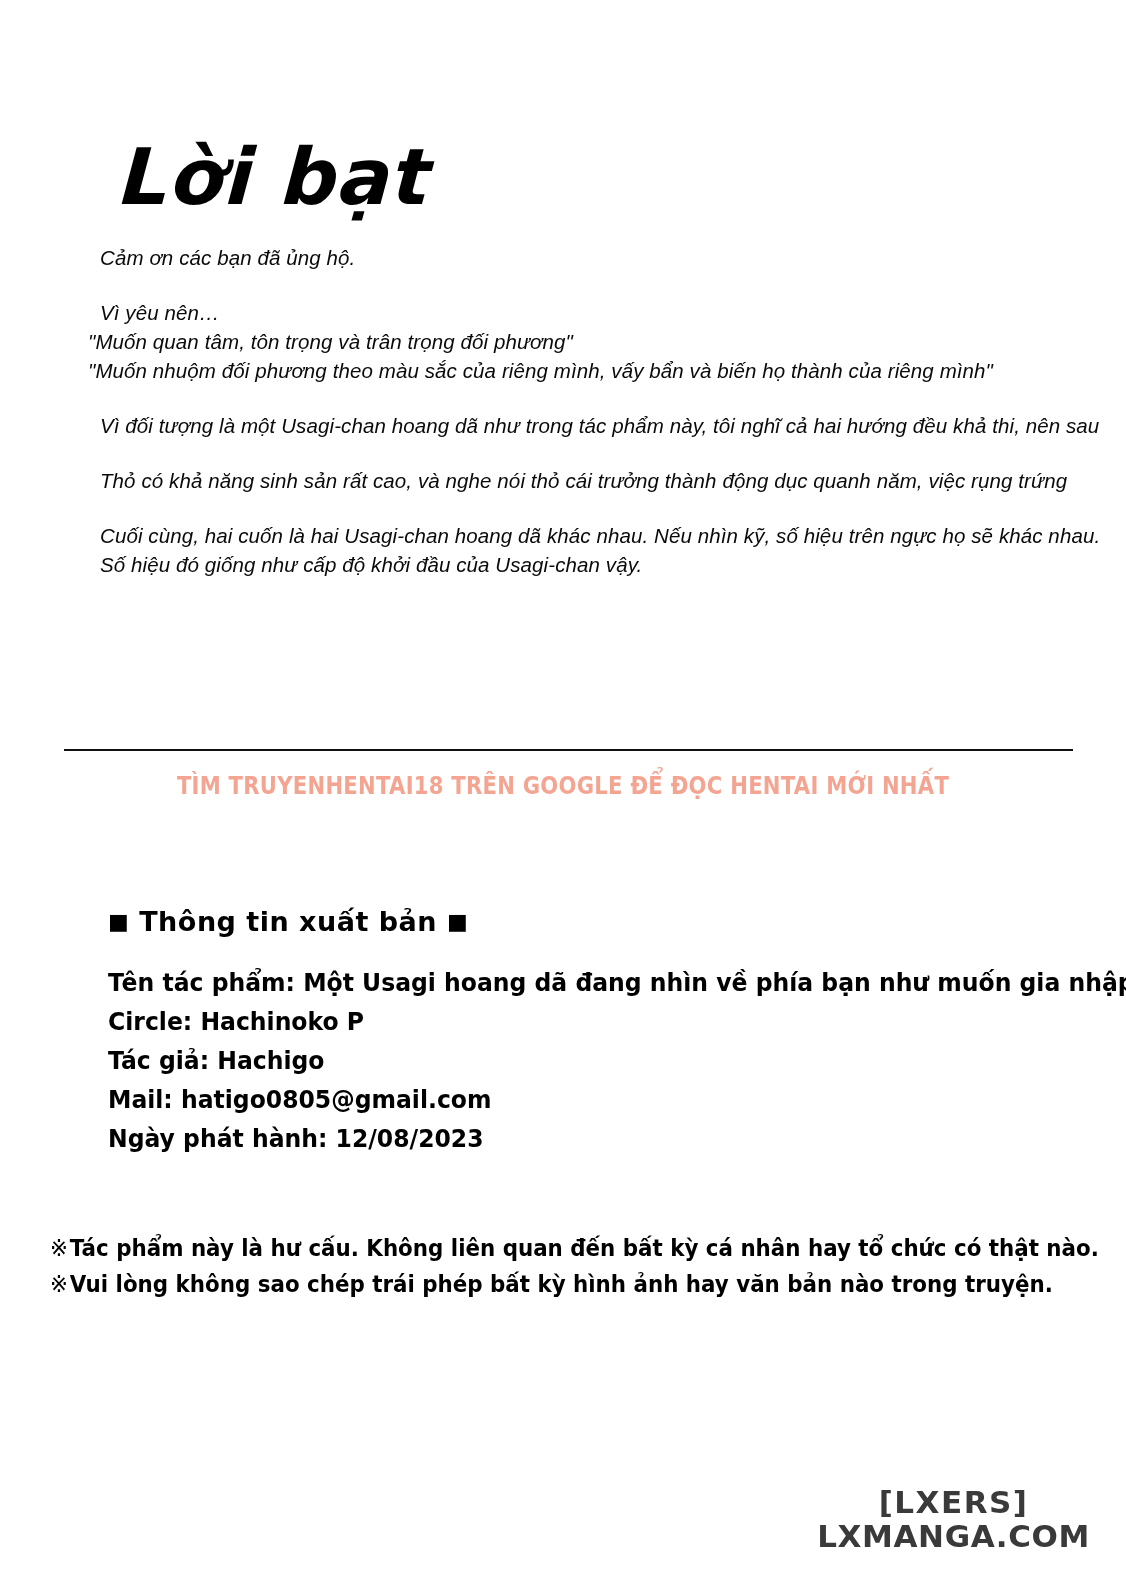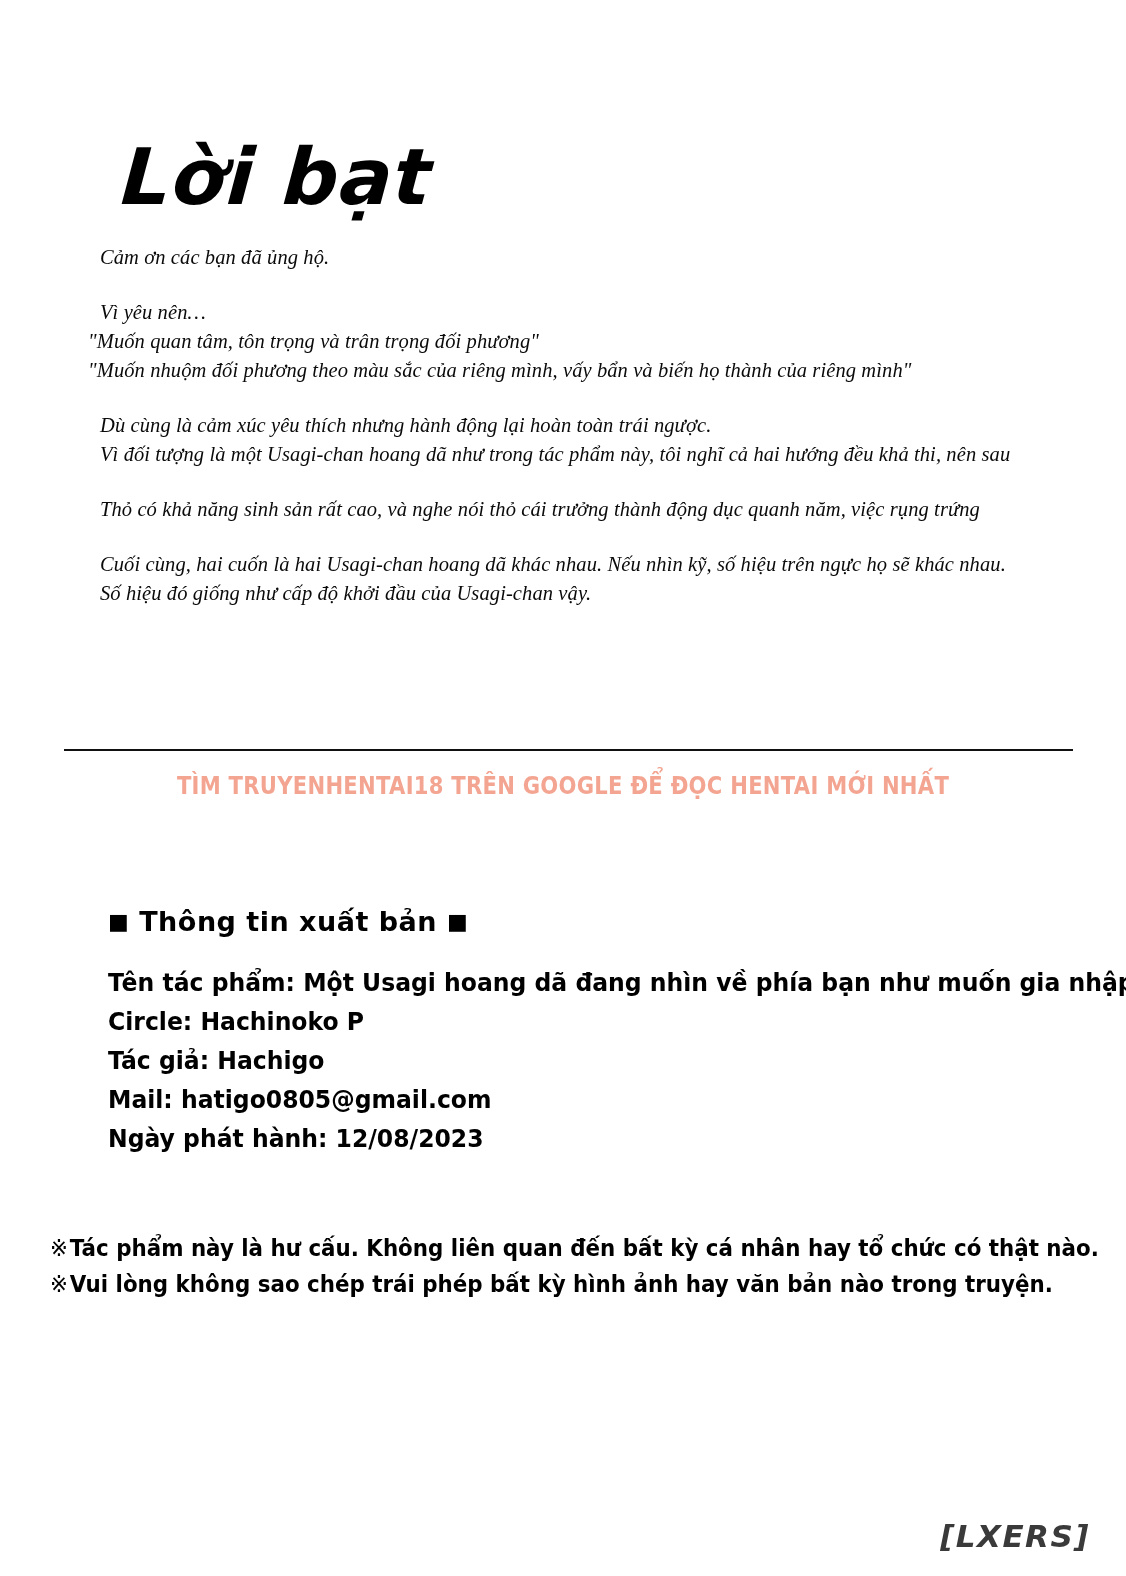--- a/index.html
+++ b/index.html
@@ -34,21 +34,21 @@
     white-space: nowrap;
     transform: skewX(-4deg);
   }
 
   
   #body-text {
     position: absolute;
     left: 88px;
     top: 243px;
     width: 980px;
-    font-family: Liberation Serif, serif;
+    font-family: Liberation Sans, sans-serif;
     font-style: italic;
     font-size: 20.5px;
     line-height: 29px;
     color: #0a0a0a;
     letter-spacing: 0.1px;
   }
 
   #body-text p {
     margin: 0 0 26px 0;
   }
@@ -147,21 +147,20 @@
 
   
   #site-logo {
     position: absolute;
     right: 36px;
     bottom: 22px;
     text-align: center;
     color: #3a3a3a;
     font-family: "DejaVu Sans", sans-serif;
     font-weight: 700;
-    font-style: italic;
   }
 
   #site-logo .logo-top {
     font-size: 31px;
     letter-spacing: 1.5px;
     line-height: 1.12;
   }
 
   #site-logo .logo-bottom {
     font-size: 31px;
@@ -182,21 +181,20 @@
       <span class="ln indent">Cảm ơn các bạn đã ủng hộ.</span>
     </p>
 
     <p>
       <span class="ln indent">Vì yêu nên…</span>
       <span class="ln">"Muốn quan tâm, tôn trọng và trân trọng đối phương"</span>
       <span class="ln">"Muốn nhuộm đối phương theo màu sắc của riêng mình, vấy bẩn và biến họ thành của riêng mình"</span>
     </p>
 
     <p>
-      <span class="ln indent">Dù cùng là cảm xúc yêu thích nhưng hành động lại hoàn toàn trái ngược.</span>
       <span class="ln indent">Vì đối tượng là một Usagi-chan hoang dã như trong tác phẩm này, tôi nghĩ cả hai hướng đều khả thi, nên sau</span>
     </p>
 
     <p>
       <span class="ln indent">Thỏ có khả năng sinh sản rất cao, và nghe nói thỏ cái trưởng thành động dục quanh năm, việc rụng trứng</span>
     </p>
 
     <p>
       <span class="ln indent">Cuối cùng, hai cuốn là hai Usagi-chan hoang dã khác nhau. Nếu nhìn kỹ, số hiệu trên ngực họ sẽ khác nhau.</span>
       <span class="ln indent">Số hiệu đó giống như cấp độ khởi đầu của Usagi-chan vậy.</span>
@@ -225,15 +223,16 @@
     <div class="disc-line">
       <span class="mark">※</span><span>Tác phẩm này là hư cấu. Không liên quan đến bất kỳ cá nhân hay tổ chức có thật nào.</span>
     </div>
     <div class="disc-line">
       <span class="mark">※</span><span>Vui lòng không sao chép trái phép bất kỳ hình ảnh hay văn bản nào trong truyện.</span>
     </div>
   </div>
 
   <div id="site-logo">
     <div class="logo-top">[LXERS]</div>
+    <div class="logo-bottom">LXMANGA.COM</div>
   </div>
 
 </div>
 
 </body></html>

